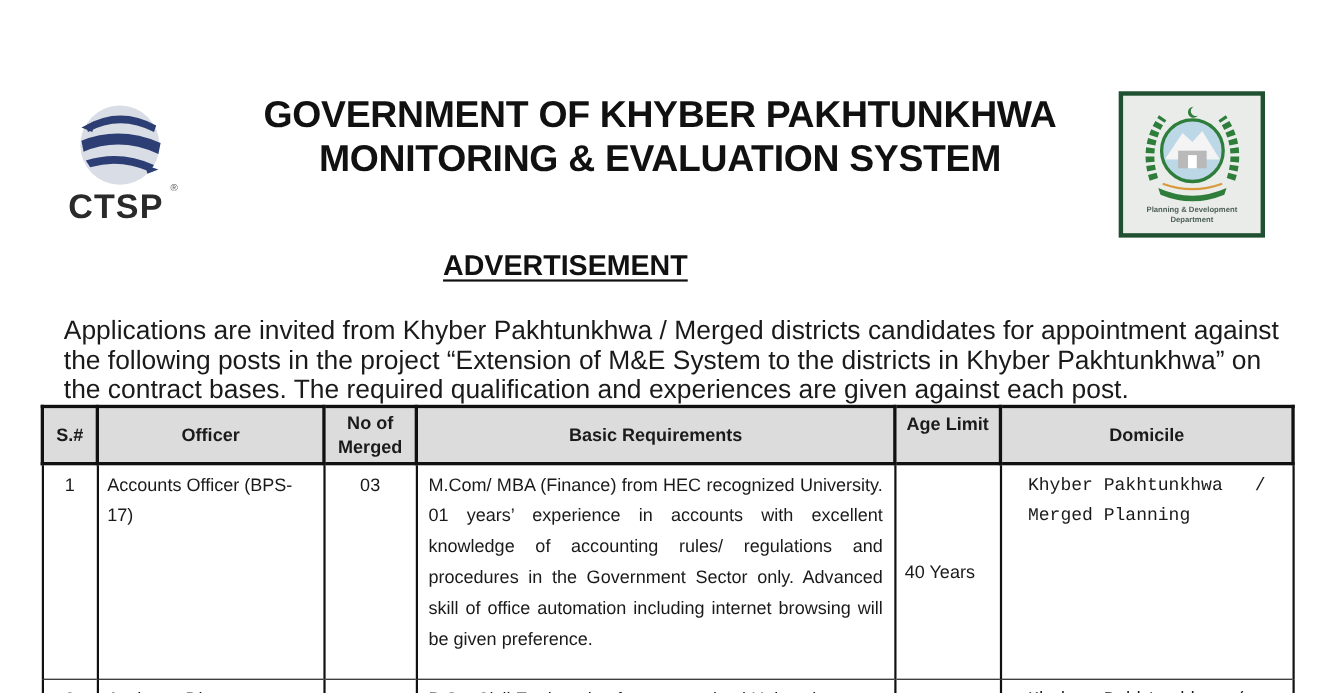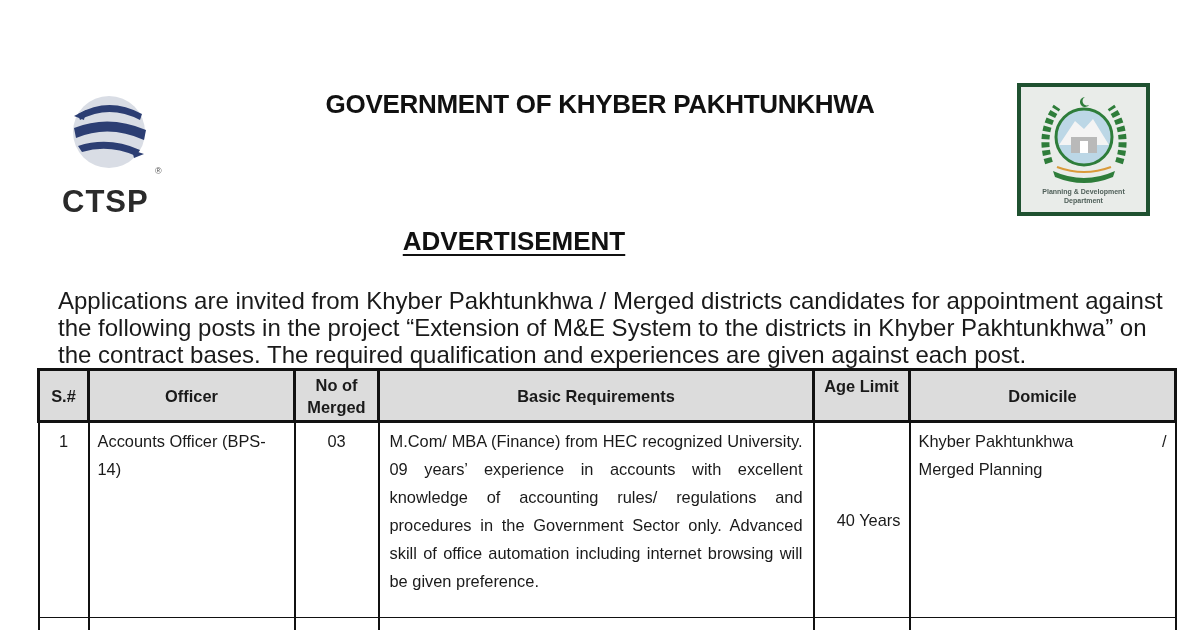--- a/index.html
+++ b/index.html
@@ -10,42 +10,42 @@
       color: #111111;
     }
     .page { position: relative; width: 1200px; height: 630px; }
 
     
     .logo-left {
       position: absolute; left: 58px; top: 92px; width: 110px; height: 115px;
     }
     .logo-left svg { position: absolute; left: 6px; top: 0; }
     .logo-left .ctsp {
-      position: absolute; left: 4px; top: 92px;
+      position: absolute; left: 4px; top: 78px;
       font-size: 31px; font-weight: bold; letter-spacing: 1px; color: #2a2a2a;
     }
     .logo-left .reg {
       position: absolute; left: 97px; top: 74px; font-size: 9px; color: #555;
     }
     .logo-right {
       position: absolute; left: 1017px; top: 83px; width: 133px; height: 133px;
       border: 4px solid #1f5130; background: #e9ece9;
     }
     .logo-right svg { position: absolute; left: 14px; top: 6px; }
     .logo-right .dept {
       position: absolute; left: 0; right: 0; top: 100px;
       text-align: center; font-size: 7px; line-height: 9px; color: #50605a; font-weight: bold;
     }
 
     
     .header {
       position: absolute; left: 200px; width: 800px; top: 84px; text-align: center;
     }
     .header .line {
-      font-size: 26px; font-weight: bold; line-height: 40px; letter-spacing: -0.3px;
+      font-size: 34px; font-weight: bold; line-height: 40px; letter-spacing: -0.3px;
       font-family: "Liberation Sans Narrow", "Liberation Sans", sans-serif;
       text-align: center;
     }
     .ad-title {
       position: absolute; left: 0; width: 1028px; top: 226px; text-align: center;
     }
     .ad-title span {
       font-size: 26px; font-weight: bold; text-decoration: underline;
       text-decoration-thickness: 2px; text-underline-offset: 4px;
     }
@@ -66,22 +66,22 @@
       background: #dcdcdc; font-weight: bold; border: 3px solid #111;
       height: 52px; padding: 0 4px; line-height: 22px; text-align: center;
     }
     table.posts th.age { vertical-align: top; padding-top: 4px; margin-top: 28px; }
     table.posts td {
       border: 1px solid #111; border-left-width: 2px; border-right-width: 2px;
       vertical-align: top; padding: 4px 8px; line-height: 28px;
     }
     table.posts td.center { text-align: center; }
     table.posts td.req { text-align: justify; text-align-last: left; padding: 4px 10px; }
-    table.posts td.age { vertical-align: middle; text-align: right; margin-left: 40px; }
-    table.posts td.dom { text-align: justify; padding: 4px 8px; }
+    table.posts td.age { vertical-align: middle; text-align: left; margin-left: 40px; }
+    table.posts td.dom { text-align: justify; padding: 4px 24px; font-family: Liberation Mono, monospace; }
     .dom-line1 { display: flex; justify-content: space-between; }
   </style>
 </head>
 <body>
 
 <div class="page">
 
   <div class="logo-left">
     <svg width="90" height="80" viewBox="0 0 90 80">
       <circle cx="45" cy="40" r="36" fill="#d9dde5"></circle>
@@ -108,20 +108,21 @@
       <path d="M50 4 a5 5 0 1 0 4 8 a4 4 0 1 1 -4 -8" fill="#2e7d3a"></path>
     </svg>
     <div class="dept">
       <div>Planning &amp; Development</div>
       <div>Department</div>
     </div>
   </div>
 
   <div class="header">
     <div class="line">GOVERNMENT OF KHYBER PAKHTUNKHWA</div>
+    <div class="line">MONITORING &amp; EVALUATION SYSTEM</div>
   </div>
 
   <div class="ad-title">
     <span>ADVERTISEMENT</span>
   </div>
 
   <p class="intro">Applications are invited from Khyber Pakhtunkhwa / Merged districts candidates for appointment against the following posts in the project “Extension of M&amp;E System to the districts in Khyber Pakhtunkhwa” on the contract bases. The required qualification and experiences are given against each post.</p>
 
   <table class="posts">
     <colgroup>
@@ -138,23 +139,23 @@
         <th>Officer</th>
         <th>No of Merged</th>
         <th>Basic Requirements</th>
         <th class="age">Age Limit</th>
         <th>Domicile</th>
       </tr>
     </thead>
     <tbody>
       <tr style="height:196px">
         <td class="center">1</td>
-        <td>Accounts Officer (BPS-14)</td>
+        <td>Accounts Officer (BPS-17)</td>
         <td class="center">03</td>
-        <td class="req">M.Com/ MBA (Finance) from HEC recognized University. 09 years’ experience in accounts with excellent knowledge of accounting rules/ regulations and procedures in the Government Sector only. Advanced skill of office automation including internet browsing will be given preference.</td>
+        <td class="req">M.Com/ MBA (Finance) from HEC recognized University. 01 years’ experience in accounts with excellent knowledge of accounting rules/ regulations and procedures in the Government Sector only. Advanced skill of office automation including internet browsing will be given preference.</td>
         <td class="age">40 Years</td>
         <td class="dom">
           <div class="dom-line1">
             <span>Khyber Pakhtunkhwa</span>
             <span>/</span>
           </div>
           <div>Merged Planning</div>
         </td>
       </tr>
       <tr style="height:40px">

